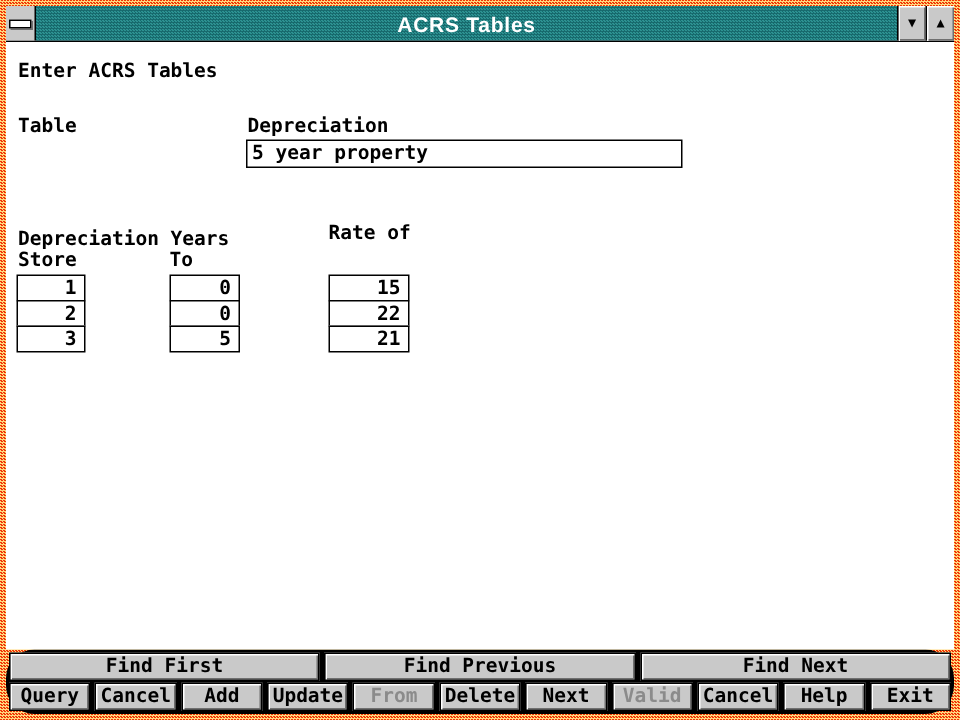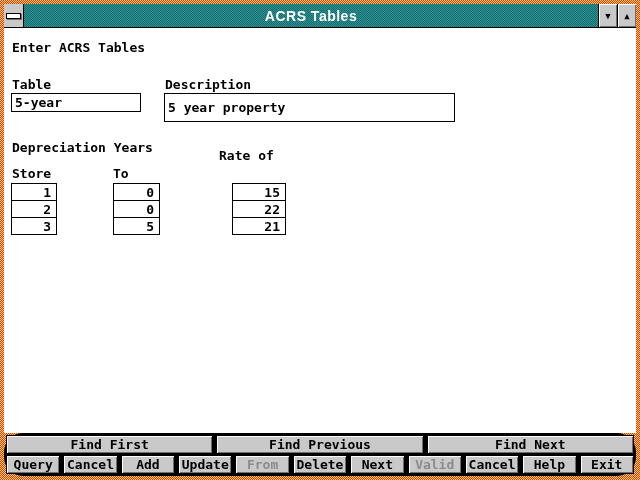--- a/index.html
+++ b/index.html
@@ -85,41 +85,40 @@
     </div>
     <div class="tb-btn">
       <span>▲</span>
     </div>
   </div>
 
   <div class="client">
     <div class="abs" style="left:8px; top:12px;">Enter ACRS Tables</div>
 
     <div class="abs" style="left:8px; top:49px;">Table</div>
-    <div class="abs" style="left:161px; top:49px;">Description</div>
+    <div class="abs" style="left:161px; top:49px;">Depreciation</div>
 
-    <input class="field" style="left: 7px; top: 65px; width: 130px; height: 19px;" value="5-year">
-    <input class="field" style="left: 160px; top: 65px; width: 291px; height: 29px;" value="5 year property">
+    <input class="field" style="left: 160px; top: 65px; width: 291px; height: 19px;" value="5 year property">
 
-    <div class="abs" style="left:8px; top:112px;">Depreciation Years</div>
+    <div class="abs" style="left:8px; top:124px;">Depreciation Years</div>
     <div class="abs" style="left:215px; top:120px;">Rate of</div>
     <div class="abs" style="left:8px; top:138px;">Store</div>
     <div class="abs" style="left:109px; top:138px;">To</div>
 
     <div class="numcol" style="left:7px; top:155px; width:46px;">
       <input class="numcell" value="1" style="">
       <input class="numcell" value="2" style="">
       <input class="numcell" value="3" style="">
     </div>
     <div class="numcol" style="left:109px; top:155px; width:47px;">
       <input class="numcell" value="0" style="">
       <input class="numcell" value="0" style="">
       <input class="numcell" value="5" style="">
     </div>
-    <div class="numcol" style="left:228px; top:155px; width:54px;">
+    <div class="numcol" style="left:215px; top:155px; width:54px;">
       <input class="numcell" value="15" style="">
       <input class="numcell" value="22" style="">
       <input class="numcell" value="21" style="">
     </div>
   </div>
 
   <div class="btnarea">
     <div class="btnrow">
       <div class="btn">Find First</div>
       <div class="btn">Find Previous</div>

